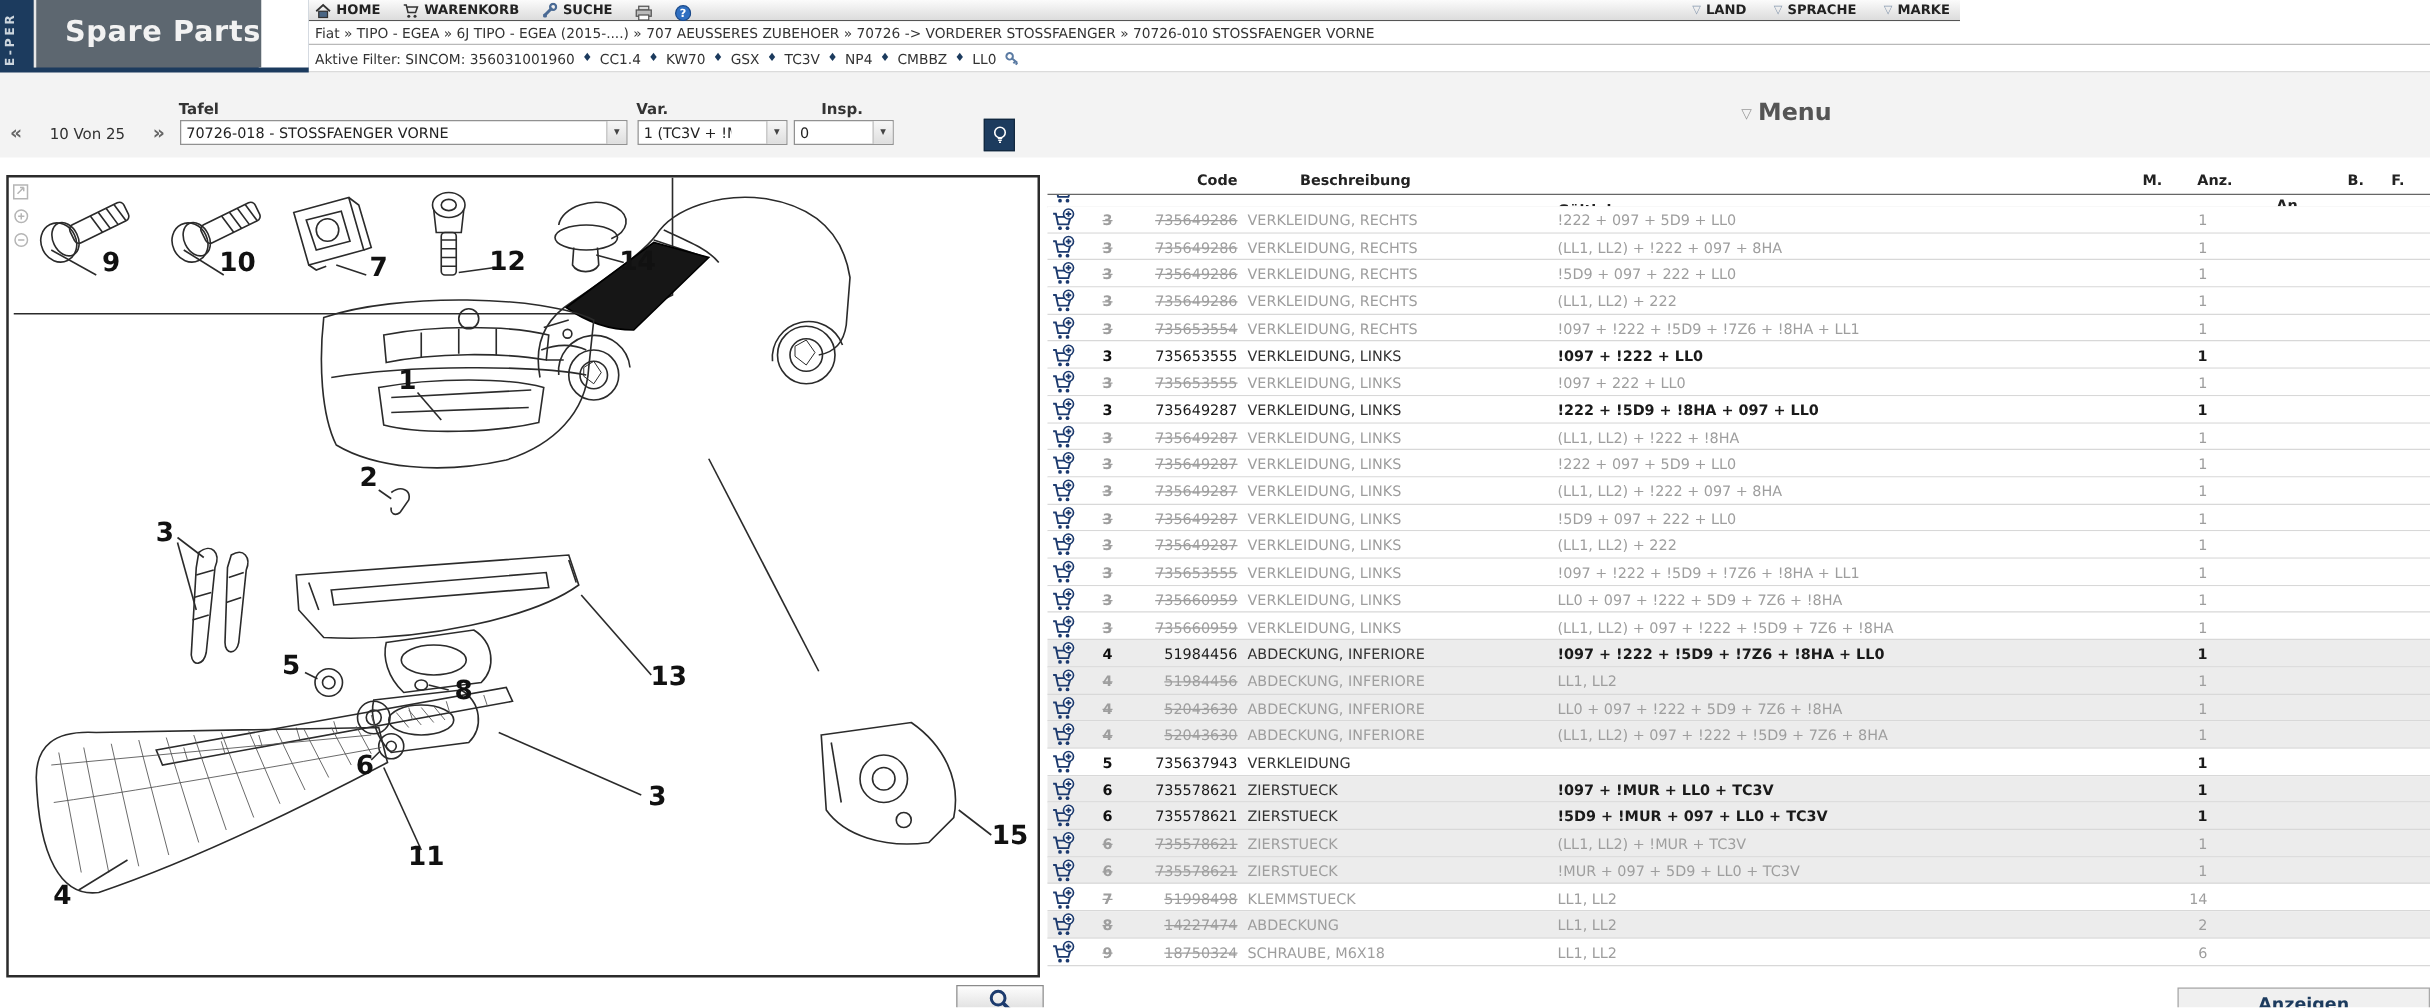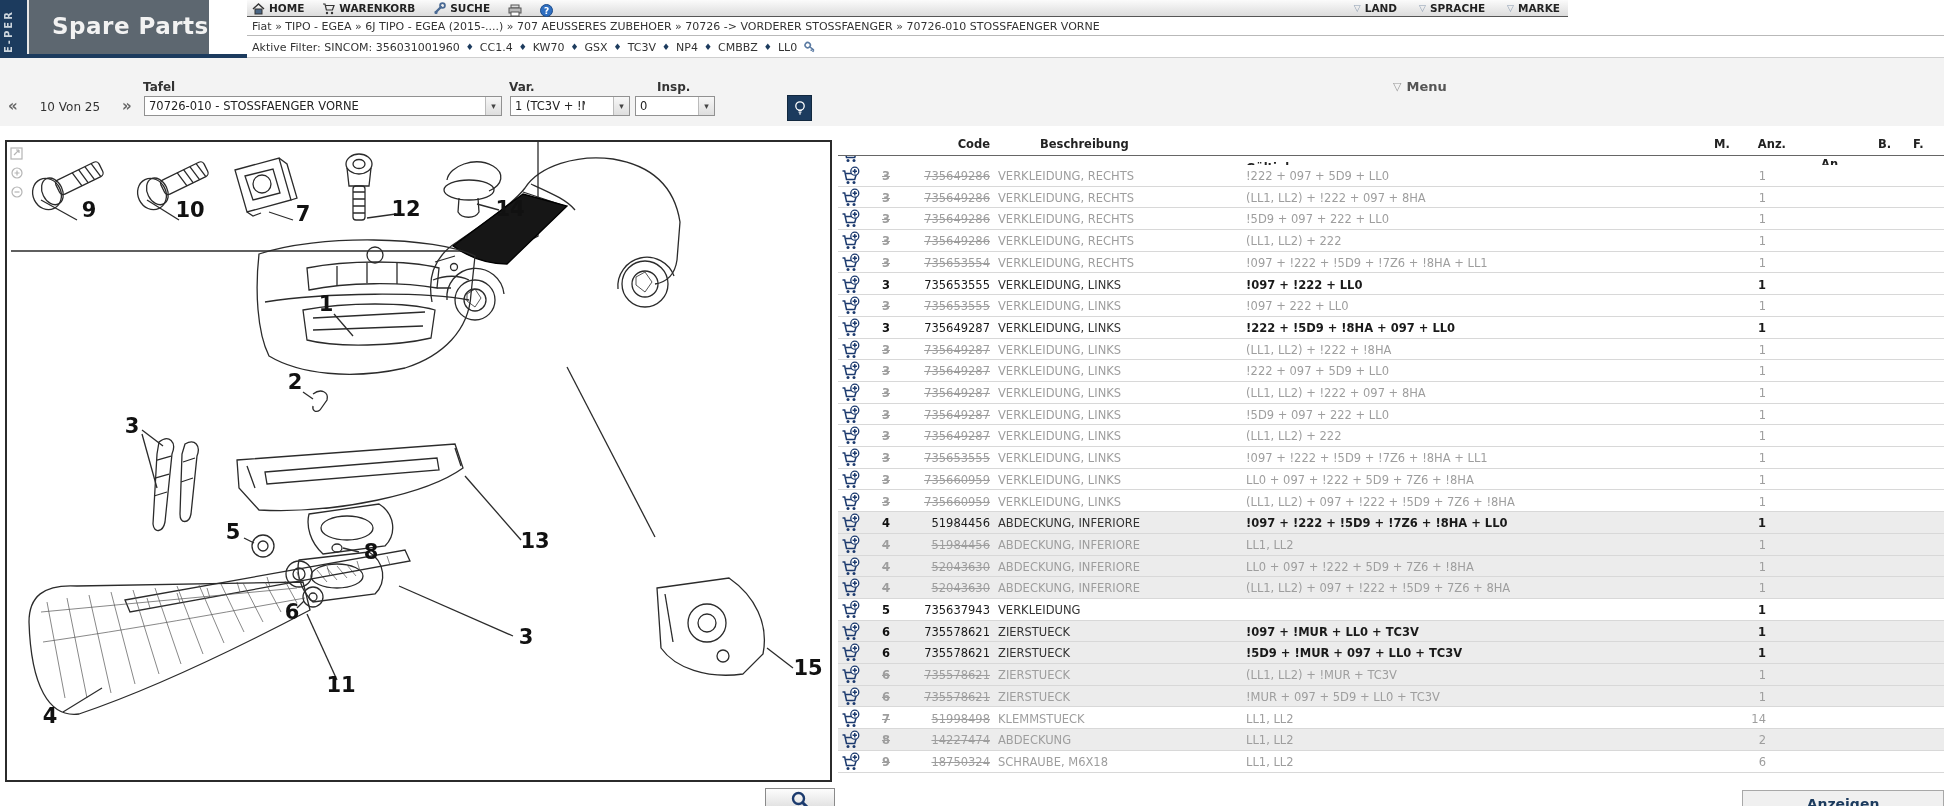--- a/index.html
+++ b/index.html
@@ -38,21 +38,21 @@
   .pager{position:absolute;left:8px;top:99px;display:flex;align-items:center;gap:14px;font-size:12px;color:#333;}
   .arrow{font-size:15px;color:#666;font-weight:bold;cursor:pointer;line-height:1;}
   .select{position:absolute;height:20px;background:#fff;border:1px solid #919191;box-sizing:border-box;
           font-size:11.5px;color:#222;display:flex;align-items:center;cursor:pointer;}
   .select .txt{flex:1;padding:0 4px;white-space:nowrap;overflow:hidden;}
   .select .dd{width:15px;height:100%;display:flex;align-items:center;justify-content:center;color:#444;
               border-left:1px solid #bbb;background:linear-gradient(#f7f7f7,#dedede);font-size:9px;}
   .lampbtn{position:absolute;left:787px;top:95px;width:23px;height:24px;background:#1c3b5e;border:1px solid #12283f;
            display:flex;align-items:center;justify-content:center;cursor:pointer;}
   .menuright{position:absolute;left:1393px;top:79px;display:flex;align-items:center;gap:5px;cursor:pointer;}
-  .menuright .lbl{font-size:13px;font-weight:bold;color:#555;}
+  .menuright .lbl{font-size:19px;font-weight:bold;color:#555;}
 
   
   .panel{position:absolute;left:5px;top:140px;width:827px;height:642px;background:#fff;border:2px solid #2b2b2b;box-sizing:border-box;}
   .panel svg{position:absolute;left:0;top:0;}
   .zoombtn{position:absolute;left:765px;top:788px;width:68px;height:24px;border:1px solid #8a8a8a;
            background:linear-gradient(#fdfdfd,#d8d8d8);display:flex;align-items:flex-start;justify-content:center;cursor:pointer;}
 
   
   .tablewrap{position:absolute;left:838px;top:0;width:1106px;height:806px;}
   .th{position:absolute;top:137px;font-size:11.5px;font-weight:bold;color:#222;white-space:nowrap;}
@@ -197,21 +197,21 @@
   <div class="flabel" style="left:509px;top:80px;">Var.</div>
   <div class="flabel" style="left:657px;top:80px;">Insp.</div>
 
   <div class="pager">
     <span class="arrow">«</span>
     <span style="margin:0 8px;">10 Von 25</span>
     <span class="arrow">»</span>
   </div>
 
   <div class="select" style="left:144px;top:96px;width:358px;">
-    <span class="txt">70726-010 - STOSSFAENGER VORNE</span>
+    <span class="txt">70726-018 - STOSSFAENGER VORNE</span>
     <span class="dd">▾</span>
   </div>
   <div class="select" style="left:510px;top:96px;width:120px;gap:28px;">
     <span class="txt">1 (TC3V + !MUR)</span>
     <span class="dd">▾</span>
   </div>
   <div class="select" style="left:635px;top:96px;width:80px;">
     <span class="txt">0</span>
     <span class="dd">▾</span>
   </div>

